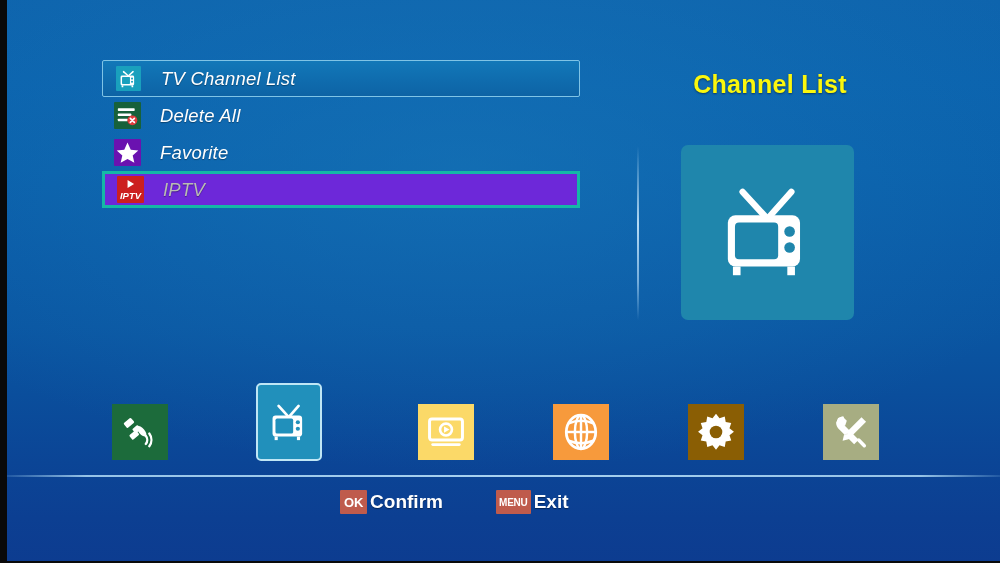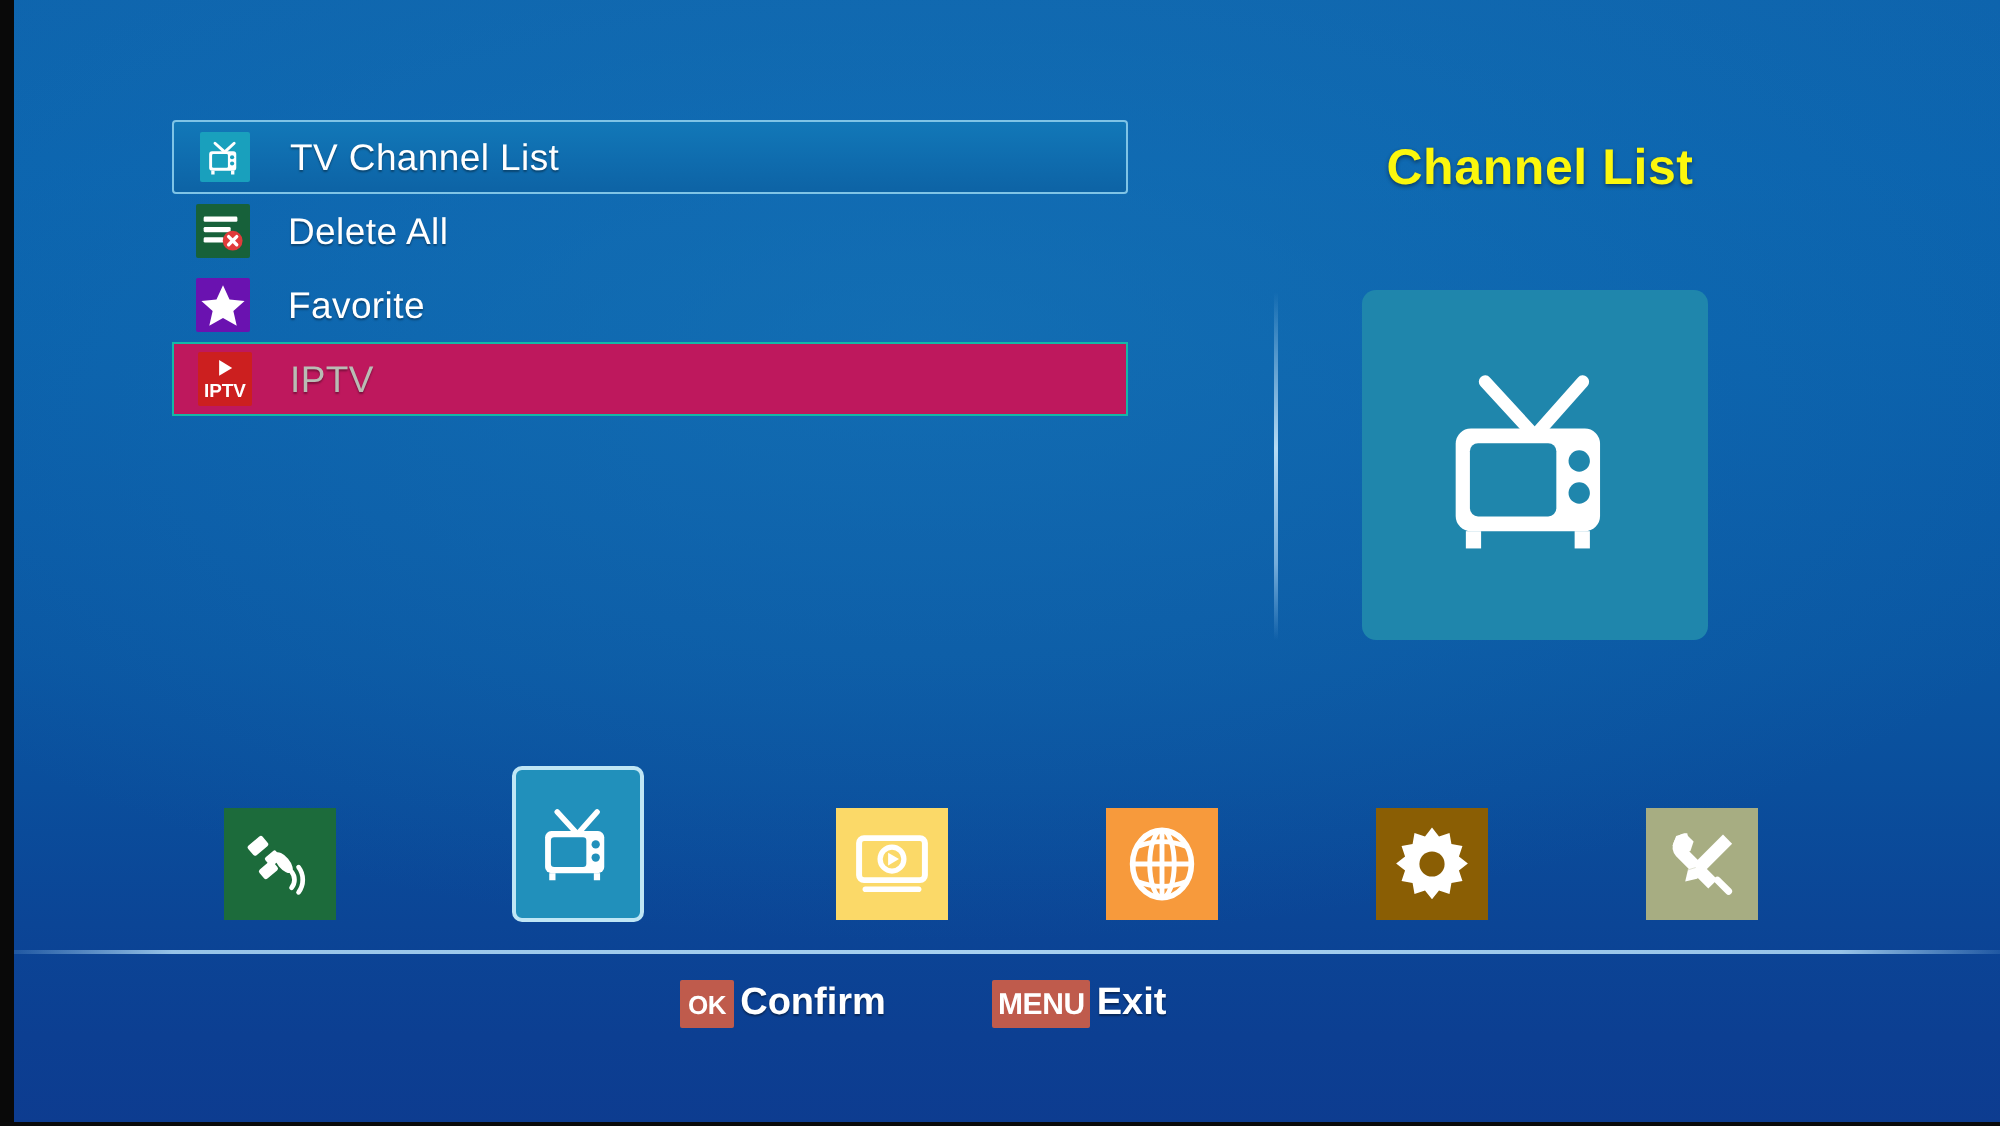--- a/index.html
+++ b/index.html
@@ -45,40 +45,41 @@
   #bottom-gutter {
     position: absolute;
     left: 0; bottom: 0;
     width: 1000px; height: 2px;
     background: #0a0a0a;
   }
 
   
   #menu-list {
     position: absolute;
-    left: 86px;
+    left: 102px;
     top: 60px;
     width: 478px;
+    font-style: italic;
   }
   .menu-row {
     position: relative;
     height: 37px;
     display: flex;
     align-items: center;
     box-sizing: border-box;
     padding-left: 12px;
   }
   .menu-row.highlight {
     background: linear-gradient(180deg, #1278b8 0%, #0f6cae 55%, #0d63a5 100%);
     border: 1px solid #7fc4e6;
     border-radius: 2px;
   }
   .menu-row.disabled {
-    background: #be185d;
-    border: 1px solid #14b8a6;
+    background: #6d28d9;
+    border: 3px solid #14b8a6;
   }
   .menu-icon {
     width: 27px;
     height: 27px;
     flex: 0 0 27px;
     display: flex;
     align-items: center;
     justify-content: center;
     border-radius: 1px;
     margin-right: 19px;
@@ -184,21 +185,21 @@
     display: flex;
     align-items: center;
     justify-content: center;
     border-radius: 1px;
     font-size: 13px;
     font-weight: bold;
     padding: 0 4px;
     box-sizing: border-box;
     letter-spacing: -0.2px;
   }
-  .keycap.tiny { font-size: 15px; padding: 0 3px; }
+  .keycap.tiny { font-size: 10px; padding: 0 3px; }
   .keycap.dpad { width: 32px; padding: 0; }
   .hint-text {
     color: #ffffff;
     font-size: 19px;
     font-weight: bold;
     margin-left: 3px;
     text-shadow: 0 1px 1px rgba(0,0,0,0.4);
   }
 </style>
 </head>

